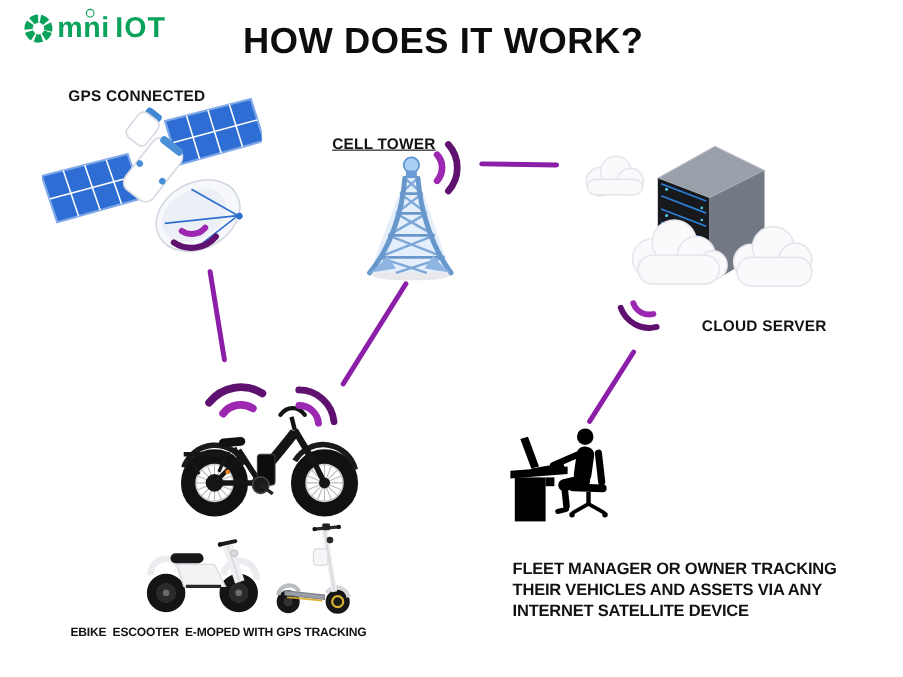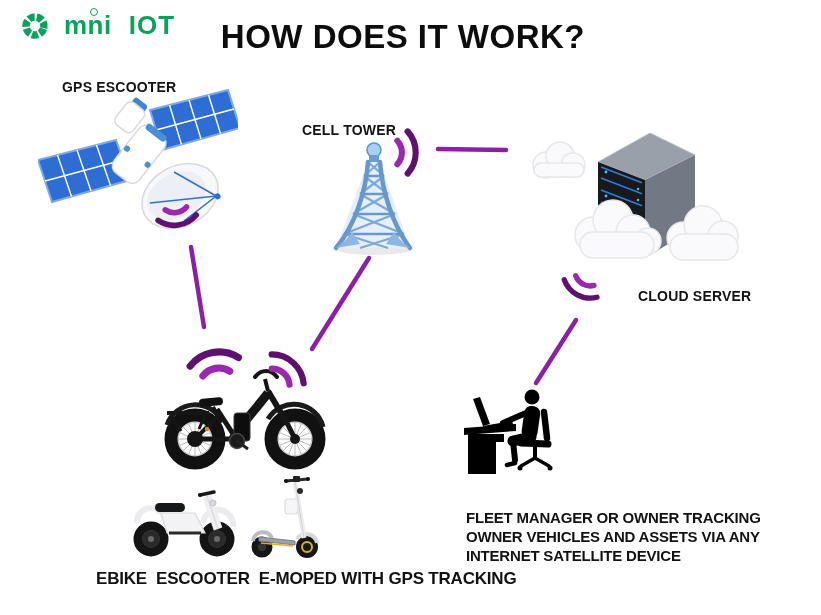--- a/index.html
+++ b/index.html
@@ -3,25 +3,25 @@
 <meta charset="utf-8">
 <style>
   html,body{margin:0;padding:0;background:#ffffff;}
   .canvas{position:relative;width:821px;height:615px;background:#ffffff;overflow:hidden;
           font-family:"Liberation Sans",sans-serif;color:#121212;}
   .abs{position:absolute;}
   .lbl{font-weight:bold;color:#121212;letter-spacing:.2px;}
   .title{left:205px;top:18px;width:380px;text-align:right;font-size:33px;font-weight:bold;
          letter-spacing:.5px;color:#0d0d0d;}
   .lbl-sat{left:62px;top:79px;font-size:14px;}
-  .lbl-tower{left:302px;top:122px;font-size:14px;}
+  .lbl-tower{left:302px;top:122px;font-size:14px;text-decoration:underline;}
   .lbl-server{left:621px;top:288px;font-size:14px;margin-left:17px;}
-  .lbl-vehicles{left:64px;top:569px;font-size:17px;letter-spacing:-.2px;white-space:pre;margin-left:32px;}
+  .lbl-vehicles{left:64px;top:569px;font-size:11px;letter-spacing:-.2px;white-space:pre;}
   .lbl-manager{left:466px;top:485px;width:310px;font-size:15px;line-height:19px;font-weight:bold;letter-spacing:-.2px;margin-top:23px;}
-  .logo{left:20px;top:10px;display:flex;align-items:center;gap:14px;}
+  .logo{left:20px;top:10px;display:flex;align-items:center;gap:2px;}
   .logo-text{font-size:26px;font-weight:bold;color:#0ba25c;letter-spacing:.5px;position:relative;line-height:30px;}
   .logo-suffix{font-size:26px;font-weight:bold;color:#0ba25c;margin-left:3px;letter-spacing:1px;line-height:30px;}
   .n-ring{position:absolute;left:26px;top:-2px;width:6px;height:6px;border:1.6px solid #0ba25c;border-radius:50%;}
   svg{display:block;}
 </style>
 </head>
 <body>
 
 <div class="canvas">
 
@@ -38,27 +38,27 @@
     </svg>
     <span class="logo-text">
       <span>mni</span>
       <span class="n-ring"></span>
     </span>
     <span class="logo-suffix">IOT</span>
   </div>
 
   <div class="abs title">HOW DOES IT WORK?</div>
 
-  <div class="abs lbl lbl-sat">GPS ESCOOTER</div>
+  <div class="abs lbl lbl-sat">GPS CONNECTED</div>
   <div class="abs lbl lbl-tower">CELL TOWER</div>
   <div class="abs lbl lbl-server">CLOUD SERVER</div>
   <div class="abs lbl lbl-vehicles">EBIKE  ESCOOTER  E-MOPED WITH GPS TRACKING</div>
   <div class="abs lbl-manager">
     <div>FLEET MANAGER OR OWNER TRACKING</div>
-    <div>OWNER VEHICLES AND ASSETS VIA ANY</div>
+    <div>THEIR VEHICLES AND ASSETS VIA ANY</div>
     <div>INTERNET SATELLITE DEVICE</div>
   </div>
 
   <svg class="abs" style="left:38px;top:88px" width="200" height="150" viewBox="0 0 200 150">
     <g>
       <polygon points="112,22 190,2 202,40 124,62" fill="#2e6ed4" stroke="#7fa8e8" stroke-width="2"></polygon>
       <line x1="131.5" y1="17" x2="143.5" y2="56.5" stroke="#ffffff" stroke-width="1.4"></line>
       <line x1="151" y1="12" x2="163" y2="51" stroke="#ffffff" stroke-width="1.4"></line>
       <line x1="170.5" y1="7" x2="182.5" y2="45.5" stroke="#ffffff" stroke-width="1.4"></line>
       <line x1="118" y1="42" x2="196" y2="21" stroke="#ffffff" stroke-width="1.4"></line>

